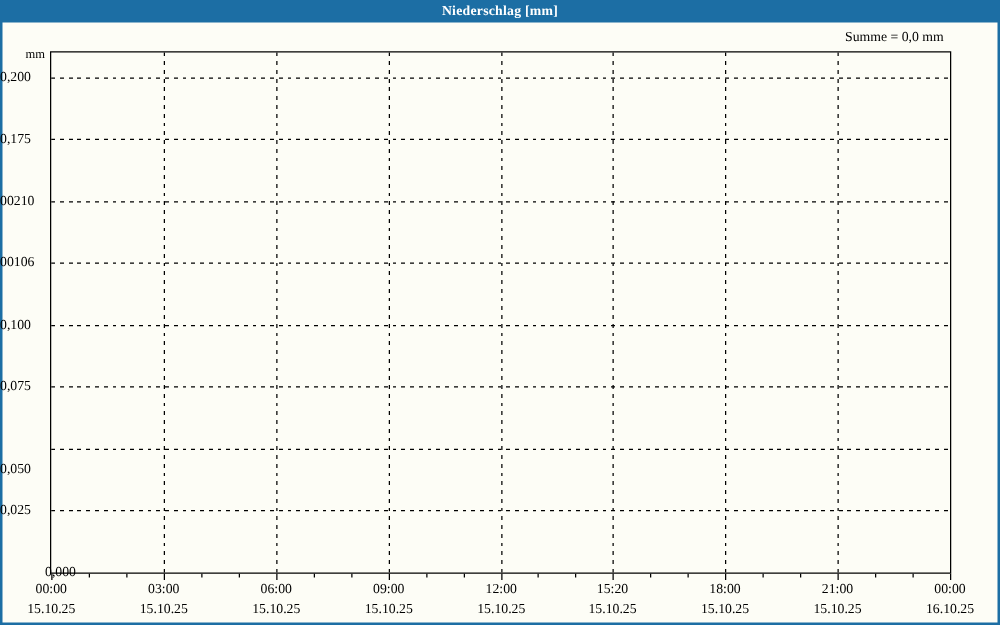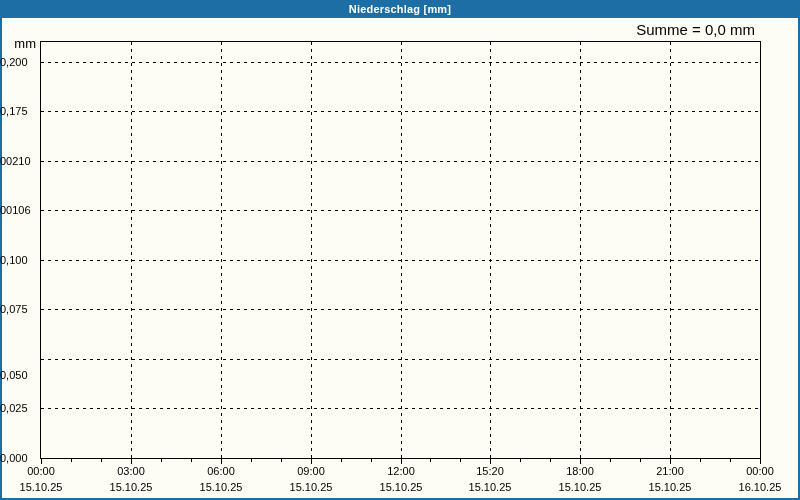--- a/index.html
+++ b/index.html
@@ -1,38 +1,38 @@
 <!DOCTYPE html>
 <html style="--accent: #1c6ea4; --bg: #fdfdf6; --ink: #000000;"><head>
 <meta charset="utf-8">
 <style>
   html,body { margin:0; padding:0; background:#e8e8e8; }
   .window {
     position:relative;
     width:800px; height:500px;
     background:var(--bg,#fdfdf6);
     box-shadow: inset 0 0 0 2px var(--accent,#1c6ea4);
-    font-family:Liberation Sans, sans-serif;
+    font-family:Liberation Serif, serif;
     color:var(--ink,#000);
     overflow:hidden;
   }
   .titlebar {
     position:absolute; top:0; left:0; right:0; height:18px;
     background:var(--accent,#1c6ea4);
     color:#fff; font-weight:bold; font-size:11px;
     text-align:center; line-height:18px;
     letter-spacing:0.2px;
   }
   .summe {
     position:absolute; top:24px; right:45px;
-    font-size:15px; line-height:12px;
+    font-size:11px; line-height:12px;
   }
   .unit-label {
     position:absolute; top:38px; left:0; width:36px;
-    text-align:right; font-size:13px; line-height:12px;
+    text-align:right; font-size:10px; line-height:12px;
   }
   .plot {
     position:absolute; left:40px; top:41px; width:721px; height:418px;
     border:1px solid var(--ink,#000);
     box-sizing:border-box;
   }
   .hgrid {
     position:absolute; left:0; right:0; height:1px;
     background: repeating-linear-gradient(to right, var(--ink,#000) 0 3px, transparent 3px 7px);
   }
@@ -81,21 +81,21 @@
       <div class="vgrid" style="left: 629px;"></div>
     </div>
 <div class="ylab" style="top: 56px;">0,200</div>
     <div class="ylab" style="top: 105px;">0,175</div>
     <div class="ylab" style="top: 155px;">00210</div>
     <div class="ylab" style="top: 204px;">00106</div>
     <div class="ylab" style="top: 254px;">0,100</div>
     <div class="ylab" style="top: 303px;">0,075</div>
     <div class="ylab" style="top: 353px; margin-top: 16px;">0,050</div>
     <div class="ylab" style="top: 402px;">0,025</div>
-    <div class="ylab" style="top: 452px;">0,000</div>
+    <div class="ylab" style="top: 452px; padding-left: 36px;">0,000</div>
     <div class="xlab" style="left: 11px; top: 465px;">00:00</div>
     <div class="xlab" style="left: 11px; top: 481px;">15.10.25</div>
     <div class="xlab" style="left: 101px; top: 465px;">03:00</div>
     <div class="xlab" style="left: 101px; top: 481px;">15.10.25</div>
     <div class="xlab" style="left: 191px; top: 465px;">06:00</div>
     <div class="xlab" style="left: 191px; top: 481px;">15.10.25</div>
     <div class="xlab" style="left: 281px; top: 465px;">09:00</div>
     <div class="xlab" style="left: 281px; top: 481px;">15.10.25</div>
     <div class="xlab" style="left: 371px; top: 465px;">12:00</div>
     <div class="xlab" style="left: 371px; top: 481px;">15.10.25</div>

